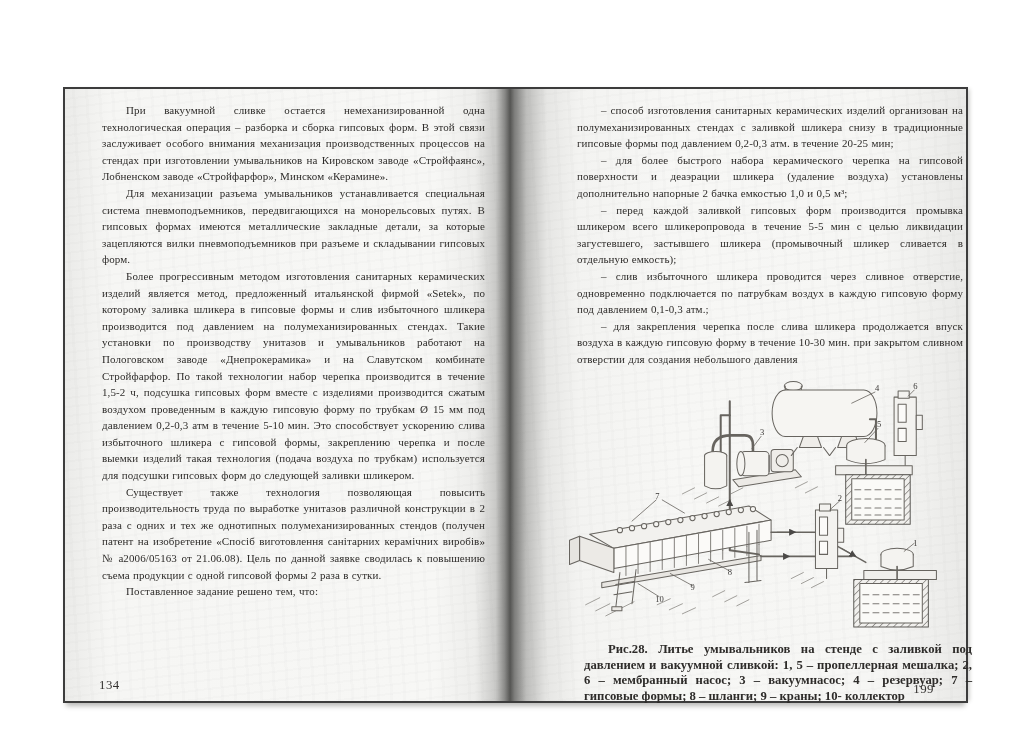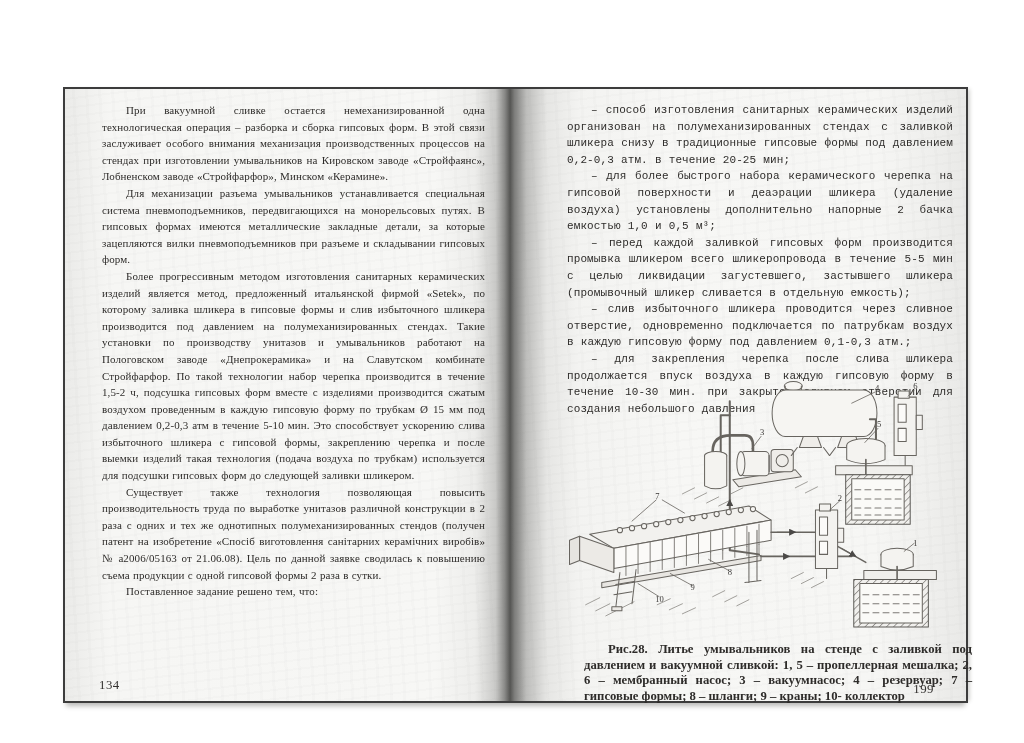--- a/index.html
+++ b/index.html
@@ -22,21 +22,21 @@
     position:absolute;inset:0;pointer-events:none;opacity:.5;
     background:
       repeating-linear-gradient(173deg, rgba(120,120,118,.05) 0 2px, rgba(255,255,255,0) 2px 9px),
       repeating-linear-gradient(87deg, rgba(120,120,118,.04) 0 3px, rgba(255,255,255,0) 3px 13px);
   }
   .page{position:absolute;top:0;height:100%;}
   .page.left{left:0;width:450px;}
   .page.right{left:451px;width:450px;}
   .textcol{position:absolute;top:13px;}
   .page.left .textcol{left:37px;width:383px;}
-  .page.right .textcol{left:51px;width:386px;font-family:Liberation Mono, monospace;}
+  .page.right .textcol{left:61px;width:386px;}
   .textcol p{
     margin:0;font-size:11px;line-height:16.6px;text-align:justify;
     text-indent:24px;color:#2e2c2a;letter-spacing:.1px;word-spacing:.4px;
   }
   .pagenum{
     position:absolute;font-size:12.8px;color:#33312f;letter-spacing:.5px;
   }
   .pagenum.pl{left:34px;top:589px;}
   .pagenum.pr{right:32px;top:577px;margin-top:16px;}
   .figure-wrap{

